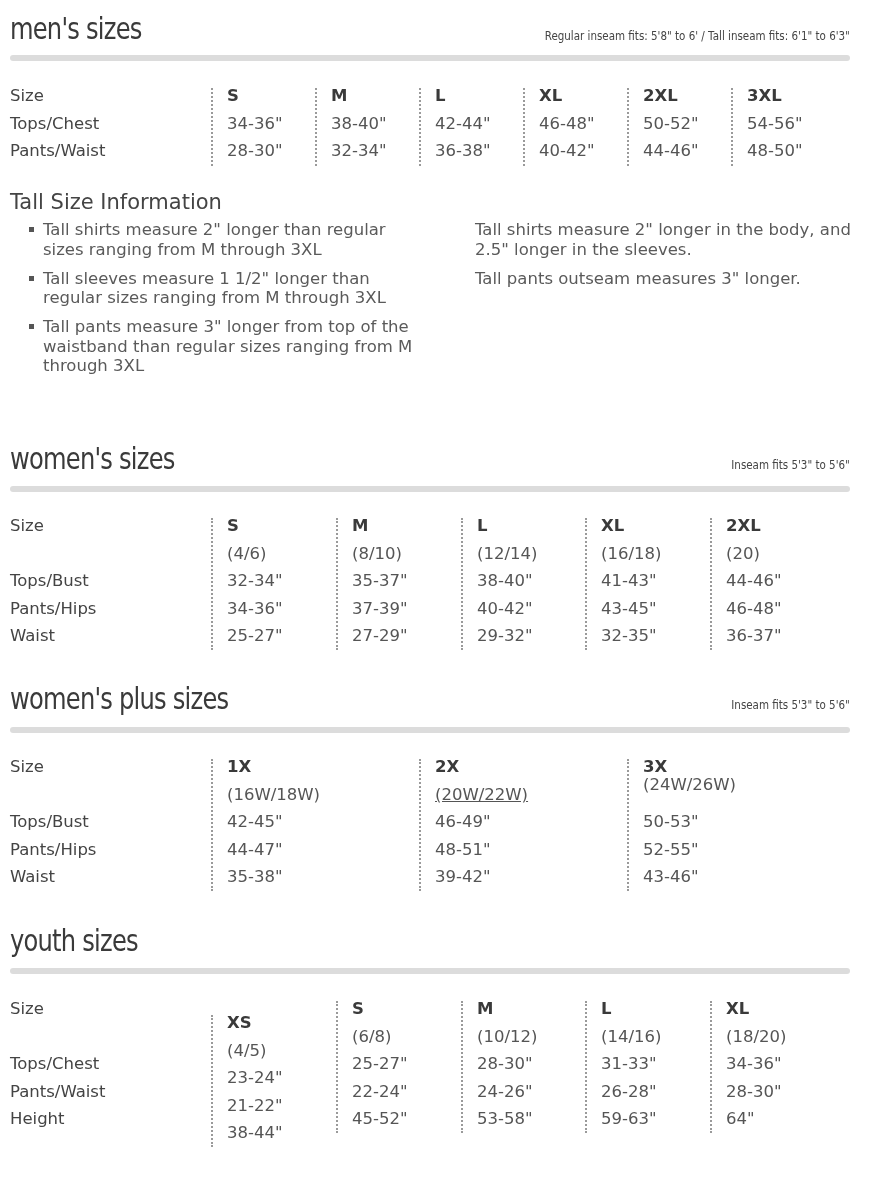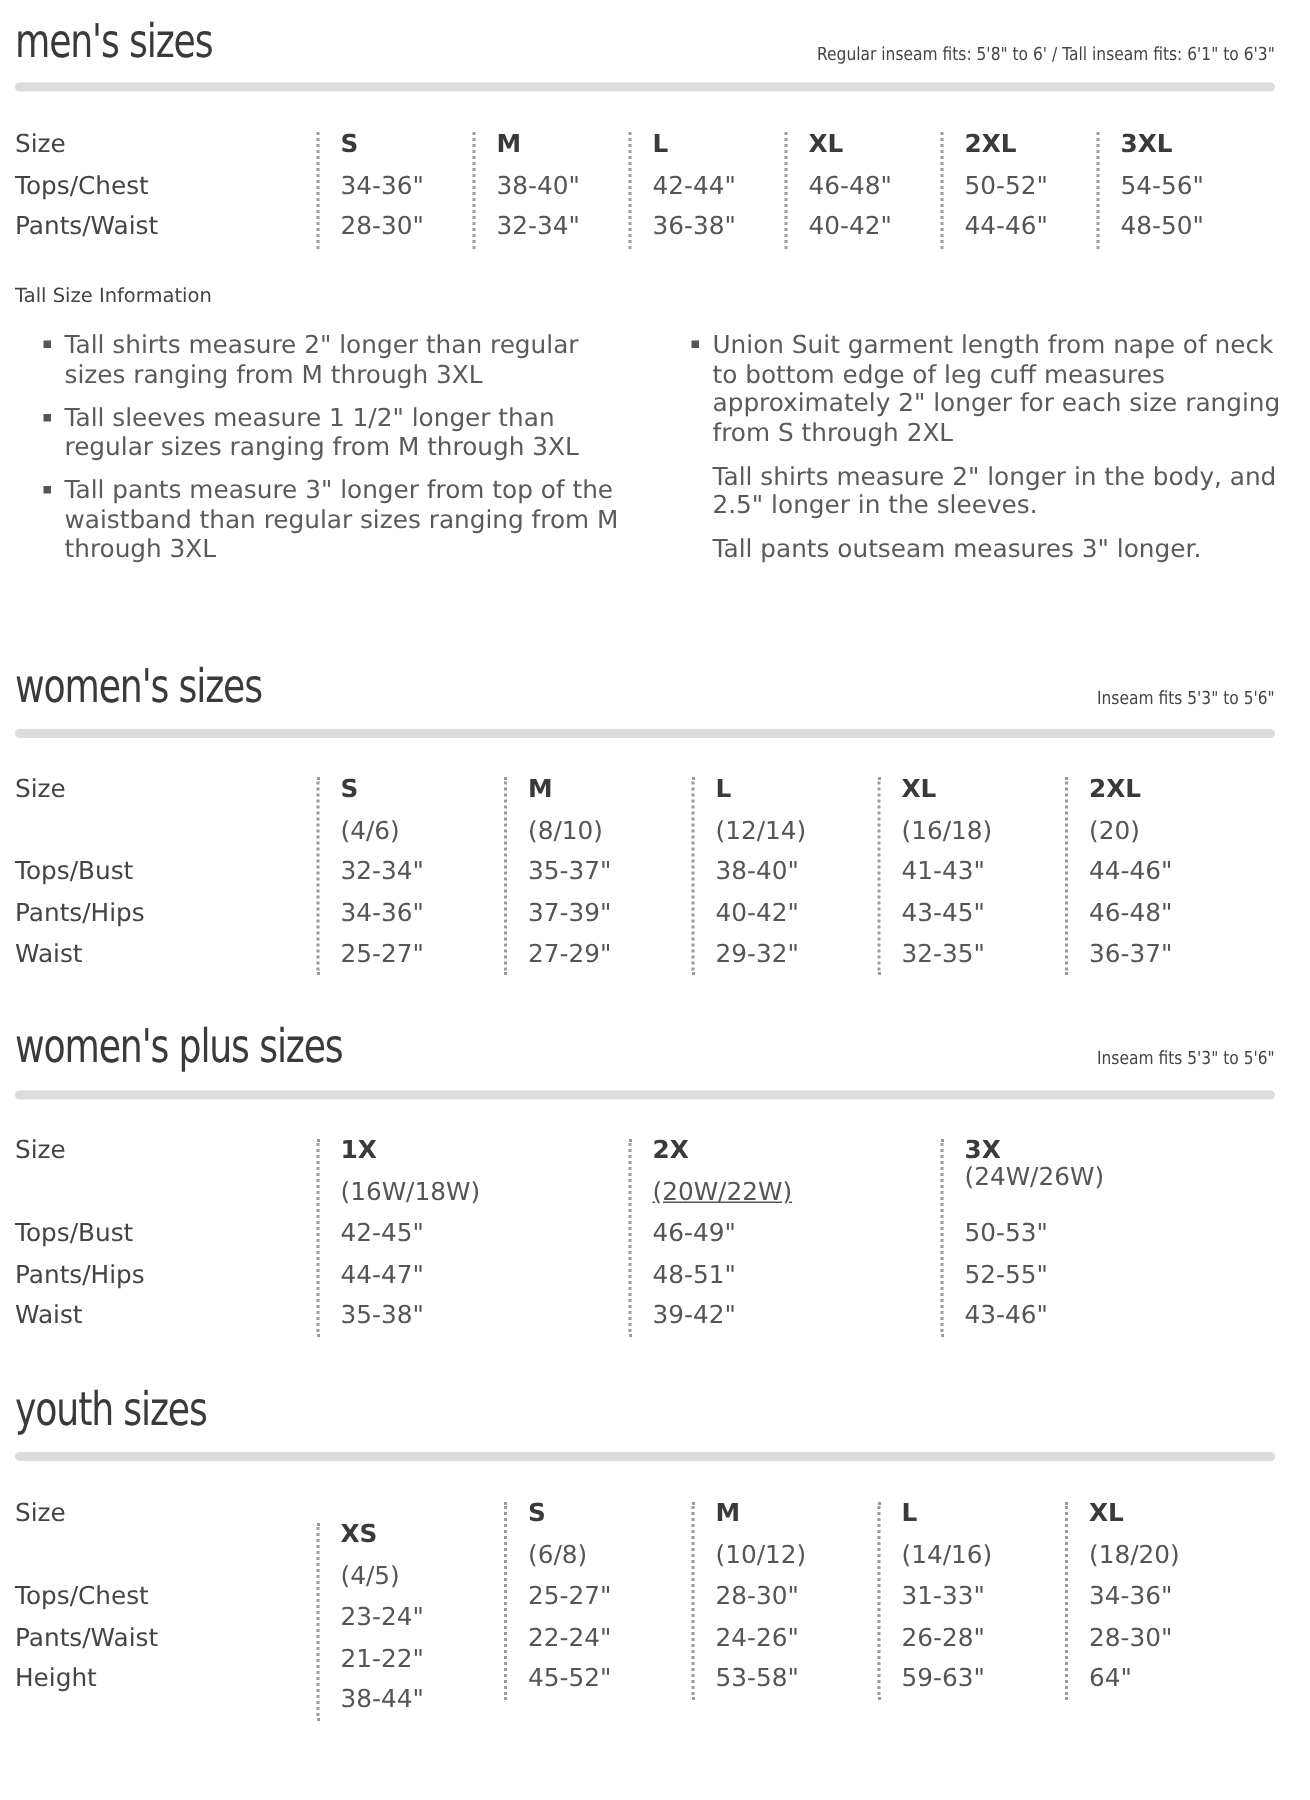--- a/index.html
+++ b/index.html
@@ -10,21 +10,21 @@
                  font-size: 31px; color: #3a3a3a; letter-spacing: -1px; transform: scaleX(0.78);
                  transform-origin: left top; white-space: nowrap; font-weight: normal; }
     .sec-note { position: absolute; right: 0; font-size: 12px; color: #444; white-space: nowrap;
                 transform: scaleX(0.86); transform-origin: right top; }
     .rule { position: absolute; left: 0; width: 840px; height: 6px; background: #dcdcdc; border-radius: 3px; }
     .grid { position: absolute; left: 0; }
     .row-label { position: absolute; left: 0; font-size: 16.5px; color: #444; white-space: nowrap; }
     .col { position: absolute; border-left: 2px dotted #9a9a9a; }
     .cell { position: absolute; left: 14px; font-size: 16.5px; color: #555; white-space: nowrap; }
     .cell.head { font-weight: bold; color: #3a3a3a; }
-    .tall-title { position: absolute; left: 10px; top: 190px; font-size: 13px; color: #444; }
+    .tall-title { position: absolute; left: 10px; top: 190px; font-size: 21px; color: #444; }
     .bullets { position: absolute; font-size: 16.5px; color: #5a5a5a; line-height: 19.5px; }
     .bullet { position: relative; padding-left: 23px; margin-bottom: 9.5px; }
     .bullet .dot { position: absolute; left: 9px; top: 7px; width: 5px; height: 5px; background: #555; }
     .para { margin-bottom: 9.5px; padding-left: 23px; }
   </style>
 </head>
 <body>
 
 <div class="section" style="top:0;">
   <div class="sec-title" style="top:10px;">men's sizes</div>
@@ -80,24 +80,20 @@
     <span class="dot"></span>
     <span>Tall sleeves measure 1 1/2" longer than regular sizes ranging from M through 3XL</span>
   </div>
   <div class="bullet">
     <span class="dot"></span>
     <span>Tall pants measure 3" longer from top of the waistband than regular sizes ranging from M through 3XL</span>
   </div>
 </div>
 
 <div class="bullets" style="left:452px; top:220px; width:410px;">
-  <div class="bullet">
-    <span class="dot"></span>
-    <span>Union Suit garment length from nape of neck to bottom edge of leg cuff measures approximately 2" longer for each size ranging from S through 2XL</span>
-  </div>
   <div class="para">Tall shirts measure 2" longer in the body, and 2.5" longer in the sleeves.</div>
   <div class="para">Tall pants outseam measures 3" longer.</div>
 </div>
 
 <div class="section" style="top:430px;">
   <div class="sec-title" style="top:10px;">women's sizes</div>
   <div class="sec-note" style="top:28px;">Inseam fits 5'3" to 5'6"</div>
   <div class="rule" style="top:56px;"></div>
 
   <div class="grid" style="top:86px;">

